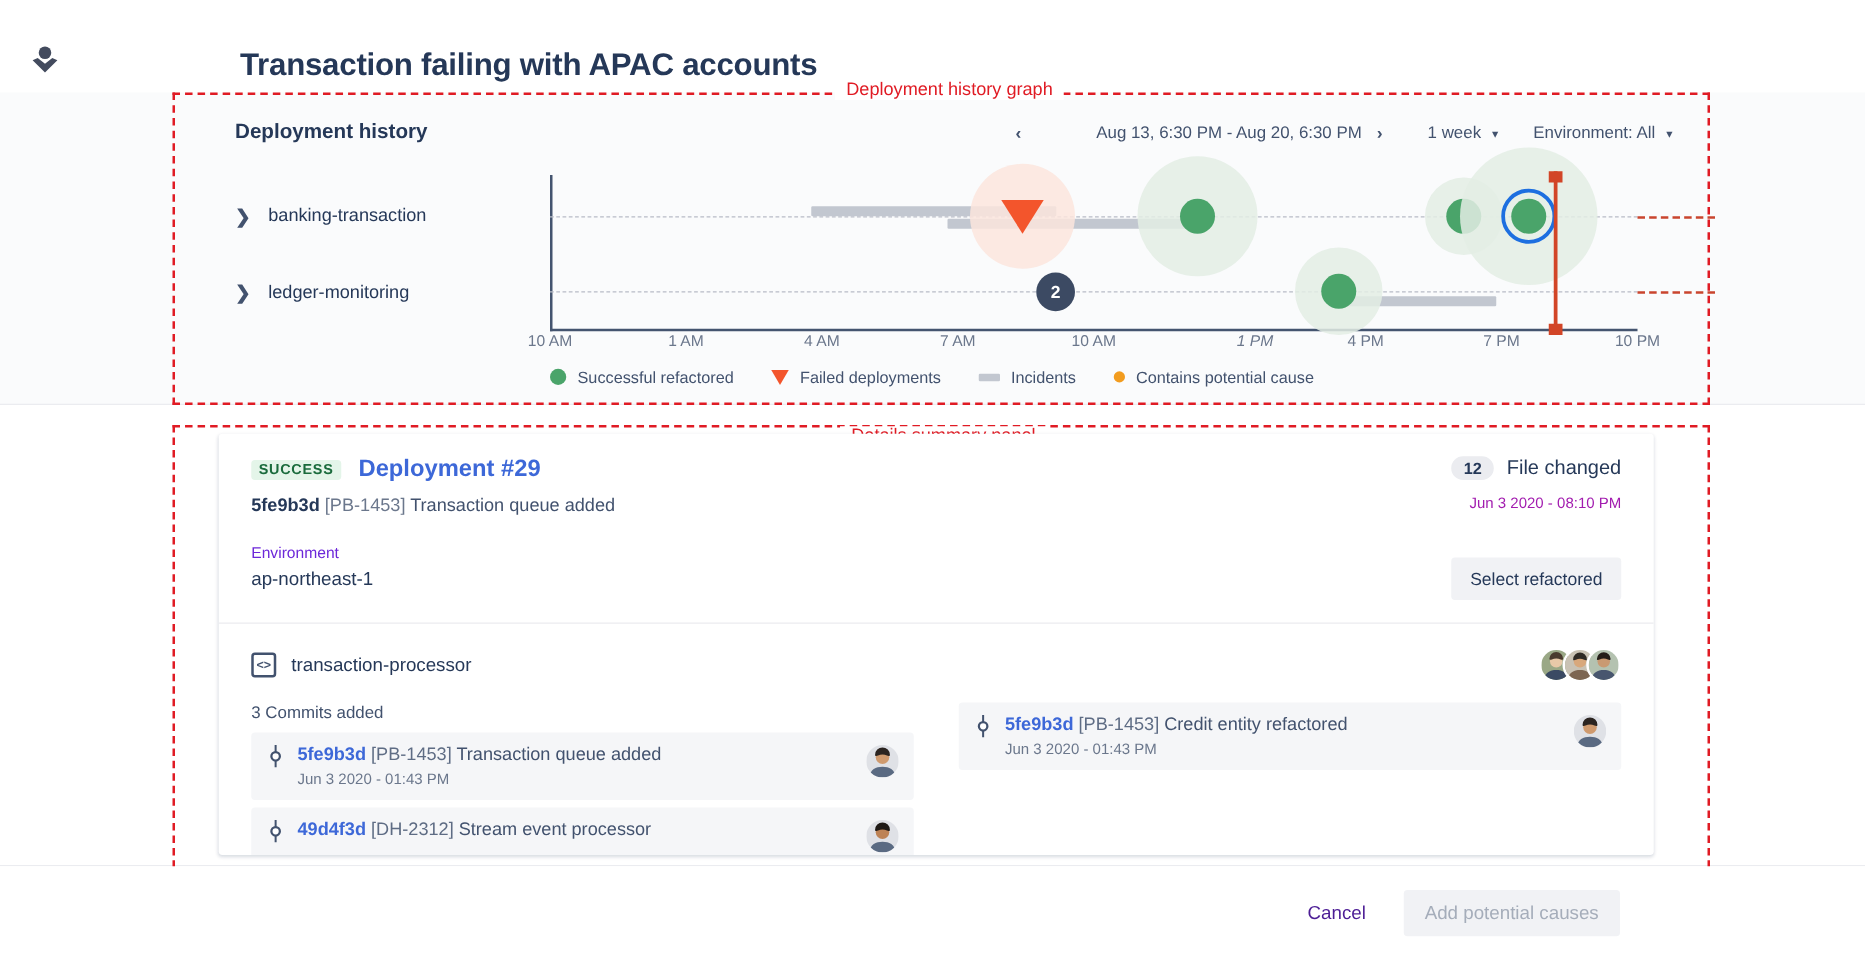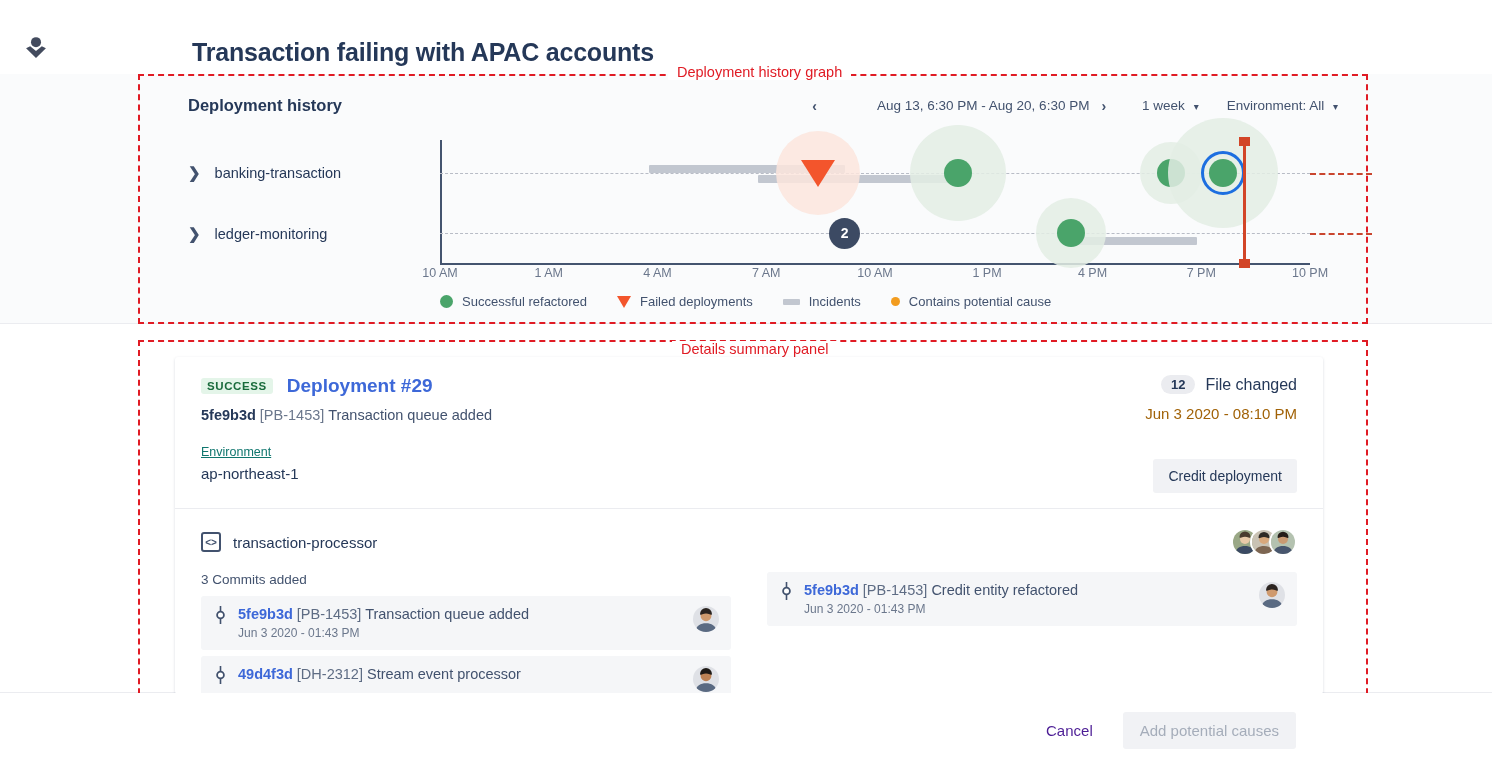--- a/index.html
+++ b/index.html
@@ -92,42 +92,42 @@
   .legend { position: absolute; left: 440px; top: 294px; display: flex;
             align-items: center; gap: 30px; font-size: 13px; color: #42526e; }
   .legend-item { display: flex; align-items: center; gap: 9px; }
   .lg-dot { width: 13px; height: 13px; border-radius: 50%; background: #4aa46a; }
   .lg-tri { width: 0; height: 0; border-left: 7px solid transparent;
             border-right: 7px solid transparent; border-top: 12px solid #f3552c; }
   .lg-bar { width: 17px; height: 6px; background: #c2c7d0; border-radius: 1px; }
   .lg-sm { width: 9px; height: 9px; border-radius: 50%; background: #f29c1f; }
 
   
-  .details-card { position: absolute; left: 175px; top: 357px; width: 1148px; height: 337px;
+  .details-card { position: absolute; left: 175px; top: 347px; width: 1148px; height: 337px;
                   background: #ffffff; box-shadow: 0 1px 3px rgba(9,30,66,.16); border-radius: 3px;
                   overflow: hidden; }
   .dc-head { position: relative; padding: 18px 26px 22px 26px; }
   .dc-divider { position: absolute; left: 0; top: 151px; width: 1148px; height: 1px; background: #ebecf0; }
 
   .dep-title-row { display: flex; align-items: center; gap: 14px; }
   .status-badge { font-size: 11.5px; font-weight: bold; letter-spacing: .6px;
                   color: #1a6b3c; background: #e4f5e9; border-radius: 3px; padding: 2px 6px; }
   .dep-title { font-size: 19px; font-weight: bold; color: #3d68d8; }
   .dep-commit { margin-top: 10px; font-size: 14.5px; color: #42526e; }
   .dep-commit b { color: #253858; }
   .dep-commit .muted { color: #6b778c; }
-  .env-label { margin-top: 22px; font-size: 12.5px; color: #0f766e; text-decoration: underline; }
+  .env-label { margin-top: 22px; font-size: 12.5px; color: #6d28d9; }
   .env-value { margin-top: 6px; font-size: 15px; color: #253858; }
 
   .dc-head-right { position: absolute; right: 26px; top: 18px; text-align: right; }
   .file-changed { display: flex; align-items: center; justify-content: flex-end; gap: 10px; }
   .file-count { background: #ebecf0; color: #253858; font-size: 13px; font-weight: bold;
                 border-radius: 11px; padding: 2px 10px; }
   .file-text { font-size: 16px; color: #253858; }
-  .dep-date { margin-top: 11px; font-size: 15px; color: #a16207; }
+  .dep-date { margin-top: 11px; font-size: 12px; color: #a21caf; }
   .btn-select { margin-top: 37px; background: #f1f2f5; border: none; border-radius: 3px;
                 padding: 9px 15px; font-size: 14px; color: #253858;
                 font-family: "Liberation Sans", sans-serif; cursor: pointer; }
 
   
   .dc-body { padding: 18px 26px 0 26px; }
   .repo-row { display: flex; align-items: center; justify-content: space-between; }
   .repo-left { display: flex; align-items: center; gap: 12px; }
   .code-icon { width: 20px; height: 20px; border: 2px solid #42526e; border-radius: 3px;
                display: flex; align-items: center; justify-content: center;
@@ -239,21 +239,21 @@
         <div class="marker-cap" style="left: 799.25px; top: 119px;"></div>
       </div>
   </div>
 
   <div class="xticks" id="xticks">
       <span class="xtick" style="left: 0px;">10 AM</span>
       <span class="xtick" style="left: 108.75px;">1 AM</span>
       <span class="xtick" style="left: 217.5px;">4 AM</span>
       <span class="xtick" style="left: 326.25px;">7 AM</span>
       <span class="xtick" style="left: 435px;">10 AM</span>
-      <span class="xtick" style="left: 547px;">1 PM</span>
+      <span class="xtick" style="left: 564px; font-style: italic;">1 PM</span>
       <span class="xtick" style="left: 652.5px;">4 PM</span>
       <span class="xtick" style="left: 761.25px;">7 PM</span>
       <span class="xtick" style="left: 870px;">10 PM</span>
     </div>
 
   <div class="legend" id="legend">
       <div class="legend-item">
         <span class="lg-dot"></span>
         <span>Successful refactored</span>
       </div>
@@ -289,21 +289,21 @@
       </div>
       <div class="env-label">Environment</div>
       <div class="env-value">ap-northeast-1</div>
 
       <div class="dc-head-right">
         <div class="file-changed">
           <span class="file-count">12</span>
           <span class="file-text">File changed</span>
         </div>
         <div class="dep-date">Jun 3 2020 - 08:10 PM</div>
-        <button class="btn-select">Credit deployment</button>
+        <button class="btn-select">Select refactored</button>
       </div>
     </div>
 
     <div class="dc-divider"></div>
 
     <div class="dc-body" style="margin-top:6px;">
       <div class="repo-row">
         <div class="repo-left">
           <span class="code-icon">&lt;&gt;</span>
           <span class="repo-name">transaction-processor</span>

